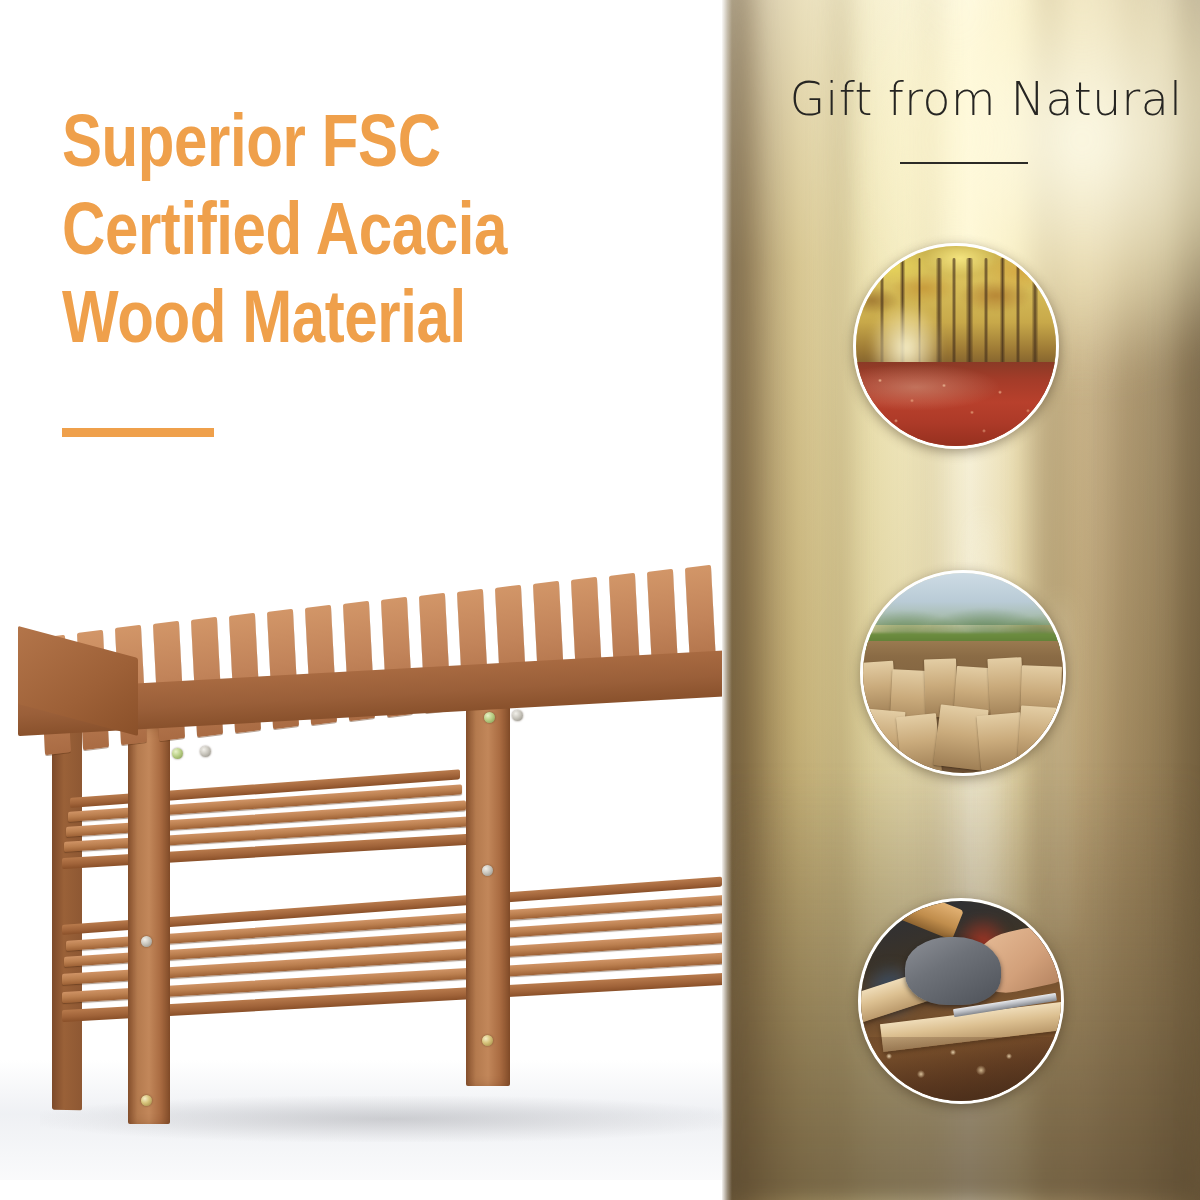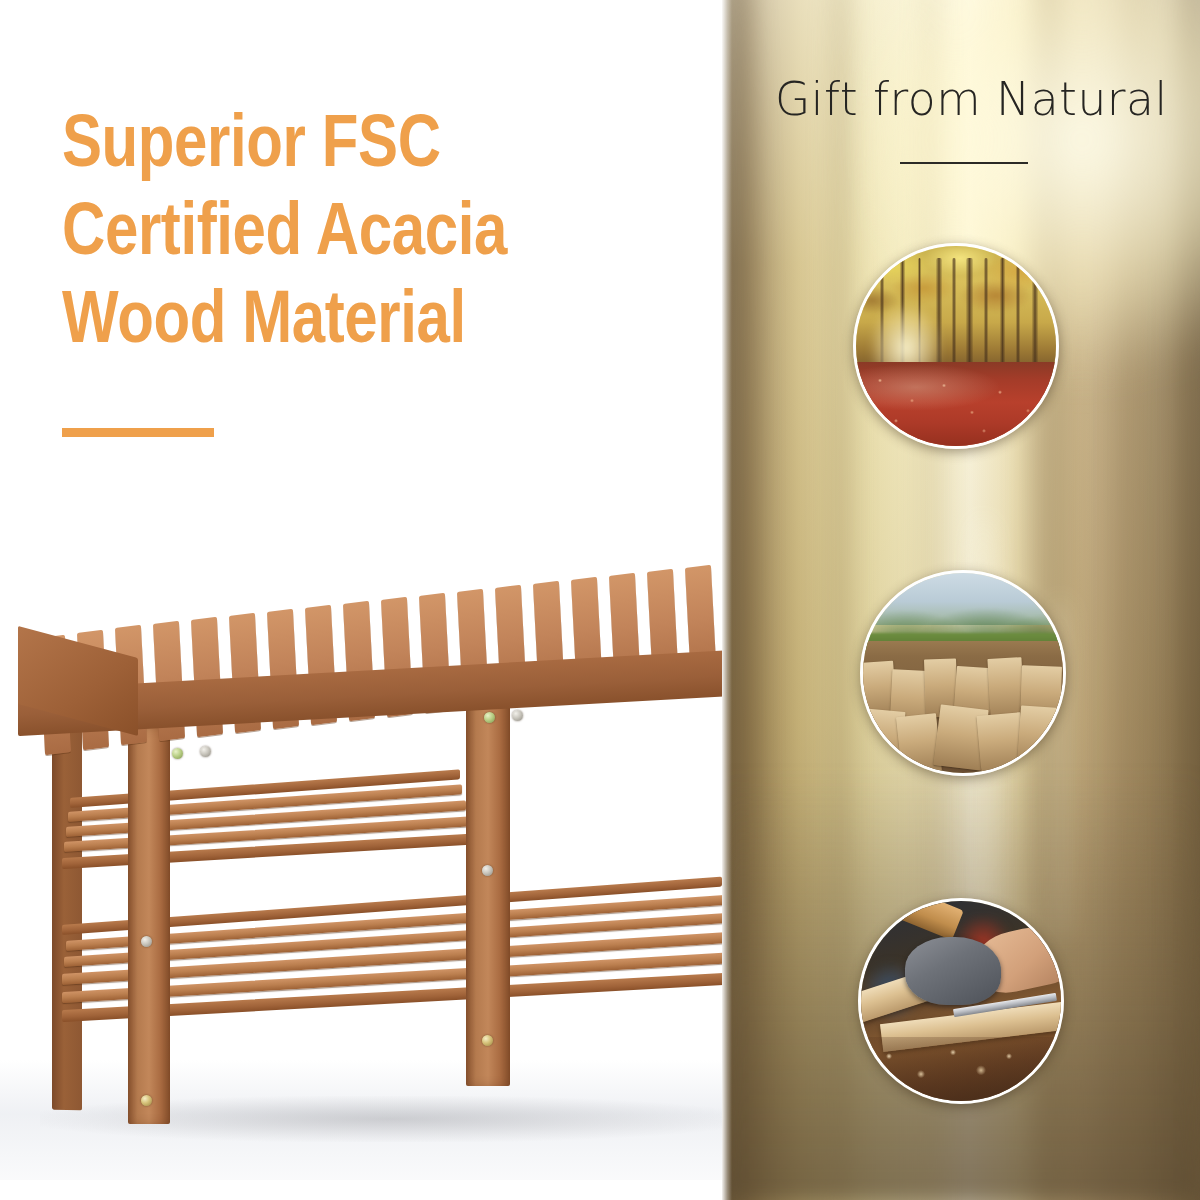--- a/index.html
+++ b/index.html
@@ -95,20 +95,21 @@
   #floor-tint{
     position:absolute;left:0px;top:520px;width:760px;height:120px;
     background:linear-gradient(180deg,rgba(245,246,248,0) 0%,rgba(236,238,242,.85) 45%,rgba(246,247,249,.6) 100%);
   }
 
   
   #right-panel{
     position:absolute;left:722px;top:0;width:478px;height:1200px;
     overflow:hidden;
     background:#b9a271;
+    text-align:right;
   }
   #bg-base{
     position:absolute;inset:0;
     background:
       linear-gradient(180deg,rgba(255,252,236,.55) 0%,rgba(255,250,225,.20) 22%,rgba(150,128,80,.18) 60%,rgba(92,74,48,.42) 100%),
       linear-gradient(90deg,#6d5a3c 0%,#9c8455 6%,#cdb97e 16%,#e9dda6 28%,#f6eec4 42%,#fdf8e0 52%,#efe2b4 62%,#c9b183 74%,#a89069 84%,#8d7753 94%,#6f5c3e 100%);
     filter:blur(0px);
   }
   
   .trunk{

